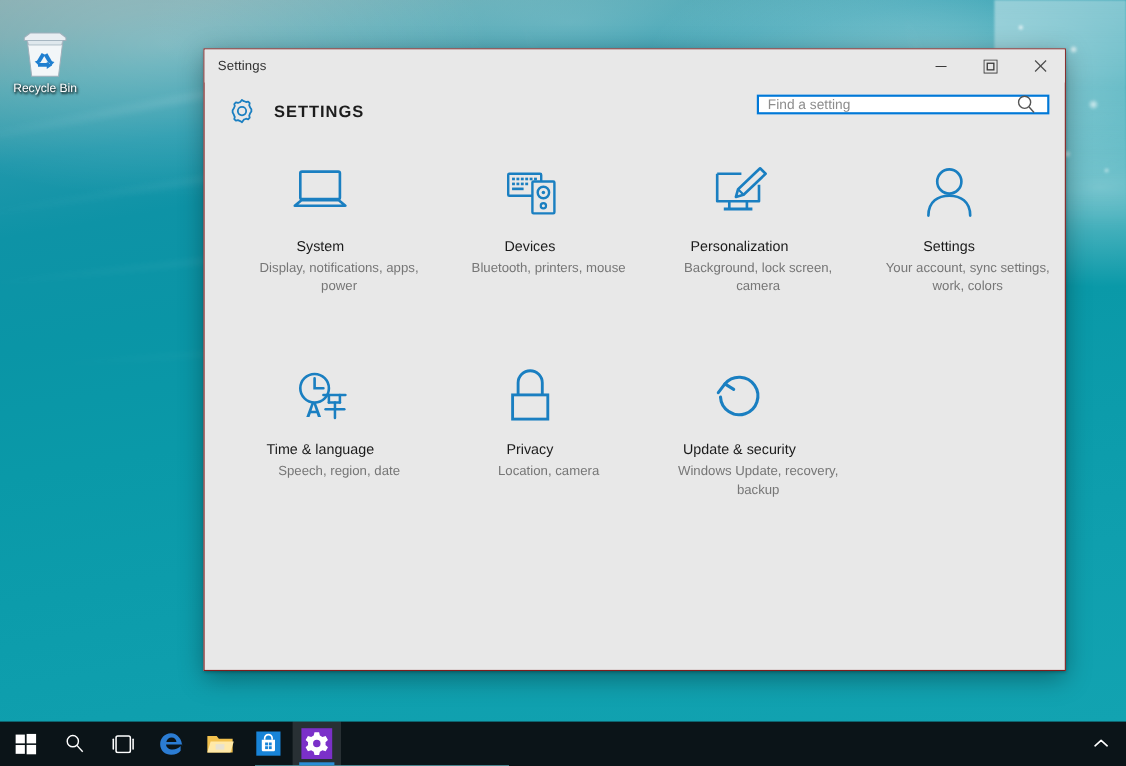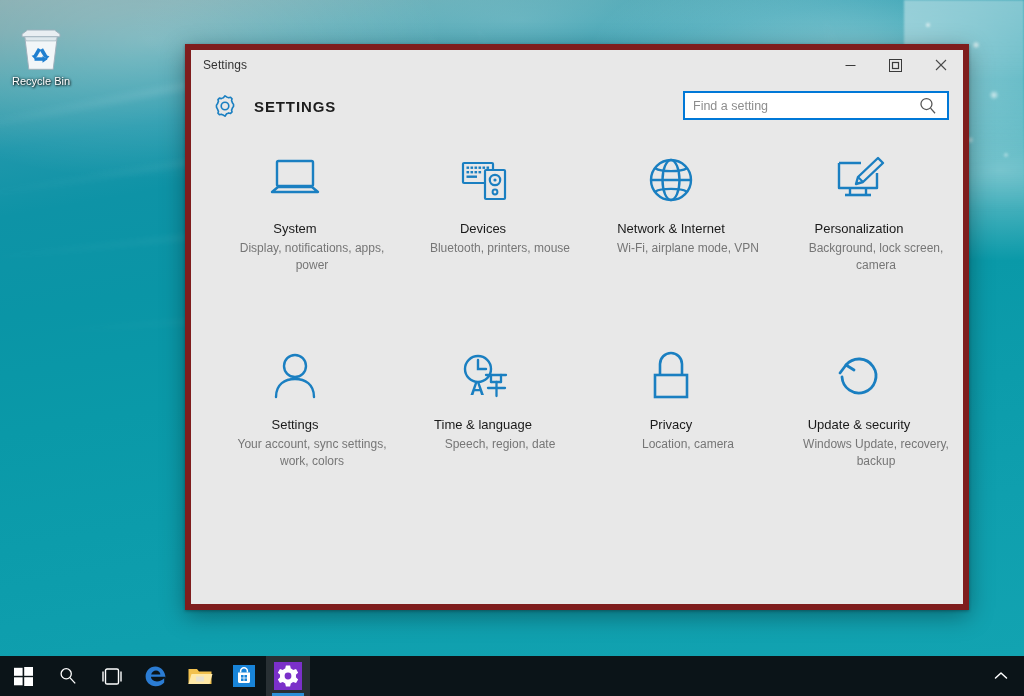--- a/index.html
+++ b/index.html
@@ -64,21 +64,21 @@
   #recycle-bin .bin-label {
     margin-top: 3px; font-size: 11px; color: #fff;
     text-shadow: 0 0 3px rgba(0,0,0,.85), 1px 1px 2px rgba(0,0,0,.8);
     line-height: 13px;
   }
 
   
   #settings-window {
     position: absolute; left: 185px; top: 44px; width: 784px; height: 566px;
     background: #e8e8e8;
-    border: 6px solid #7f1d1d;
+    border: 1px solid #7f1d1d;
     box-shadow: 0 6px 22px rgba(0,0,0,.35), 0 1px 3px rgba(0,0,0,.3);
   }
   #title-bar {
     height: 30px; background: #e8e8e8; display: flex; align-items: center;
     position: relative;
   }
   #title-bar .title-text {
     font-size: 12px; color: #333; margin-left: 12px; letter-spacing: .1px;
   }
   .win-controls { position: absolute; right: 0; top: 0; display: flex; height: 30px; }
@@ -92,36 +92,36 @@
   #settings-header {
     display: flex; align-items: center; padding: 0 14px; height: 52px;
     position: relative;
   }
   #gear-header { width: 26px; height: 26px; margin-left: 7px; }
   #settings-title {
     font-size: 15px; font-weight: bold; color: #1c1c1c; margin-left: 16px;
     letter-spacing: .9px;
   }
   #search-wrap {
-    position: absolute; right: 14px; top: 11px; width: 266px; height: 29px;
+    position: absolute; right: 14px; top: 11px; width: 266px; height: 18px;
     background: #fff; border: 2px solid #0078d7; display: flex; align-items: center; margin-left: 19px;
   }
   #search-input {
     flex: 1; border: none; outline: none; height: 100%;
     font-family: "Liberation Sans", sans-serif; font-size: 12.5px;
     color: #333; padding: 0 8px; background: transparent;
   }
   #search-input::placeholder { color: #8d8d8d; }
   #search-icon { width: 22px; margin-right: 8px; flex: 0 0 auto; }
 
   
   #tiles {
     display: grid;
     grid-template-columns: repeat(4, 1fr);
-    row-gap: 16px;
+    row-gap: 5px;
     padding: 10px 10px 0 10px;
   }
   .tile {
     height: 180px;
     display: flex; flex-direction: column; align-items: center;
     padding-top: 8px; cursor: default; text-align: center;
   }
   .tile-icon { height: 60px; display: flex; align-items: center; justify-content: center; }
   .tile-name {
     margin-top: 11px; font-size: 13px; color: #1a1a1a; line-height: 16px;
@@ -261,35 +261,20 @@
           <rect x="30" y="13" width="20" height="29" rx="1" fill="#e8e8e8" stroke="#1a7fc1" stroke-width="2.2"></rect>
           <circle cx="40" cy="23" r="5.2" fill="none" stroke="#1a7fc1" stroke-width="2.2"></circle>
           <circle cx="40" cy="23" r="1.6" fill="#1a7fc1"></circle>
           <circle cx="40" cy="35" r="2.4" fill="none" stroke="#1a7fc1" stroke-width="2"></circle>
         </svg>
       </div>
       <div class="tile-name">Devices</div>
       <div class="tile-desc">Bluetooth, printers, mouse</div>
     </div>
 
-    <div class="tile">
-      <div class="tile-icon">
-        <svg width="52" height="52" viewBox="0 0 52 52">
-          <g fill="none" stroke="#1a7fc1" stroke-width="2.4">
-            <circle cx="26" cy="26" r="20"></circle>
-            <ellipse cx="26" cy="26" rx="8.5" ry="20"></ellipse>
-            <line x1="6" y1="26" x2="46" y2="26"></line>
-            <path d="M10.5 14.5 C16 18 36 18 41.5 14.5"></path>
-            <path d="M10.5 37.5 C16 34 36 34 41.5 37.5"></path>
-          </g>
-        </svg>
-      </div>
-      <div class="tile-name">Network &amp; Internet</div>
-      <div class="tile-desc">Wi-Fi, airplane mode, VPN</div>
-    </div>
 
     <div class="tile">
       <div class="tile-icon">
         <svg width="56" height="50" viewBox="0 0 56 50">
           <path d="M8 8 L30 8 M8 8 L8 33 L46 33 L46 18" fill="none" stroke="#1a7fc1" stroke-width="2.4" stroke-linejoin="round"></path>
           <line x1="19" y1="33" x2="19" y2="39" stroke="#1a7fc1" stroke-width="2.4"></line>
           <line x1="35" y1="33" x2="35" y2="39" stroke="#1a7fc1" stroke-width="2.4"></line>
           <line x1="14" y1="40" x2="40" y2="40" stroke="#1a7fc1" stroke-width="2.6"></line>
           <path d="M47 3 L52 8 L32 27 L25 29 L27 22 Z" fill="none" stroke="#1a7fc1" stroke-width="2.4" stroke-linejoin="round"></path>
           <line x1="27" y1="22" x2="32" y2="27" stroke="#1a7fc1" stroke-width="2"></line>

